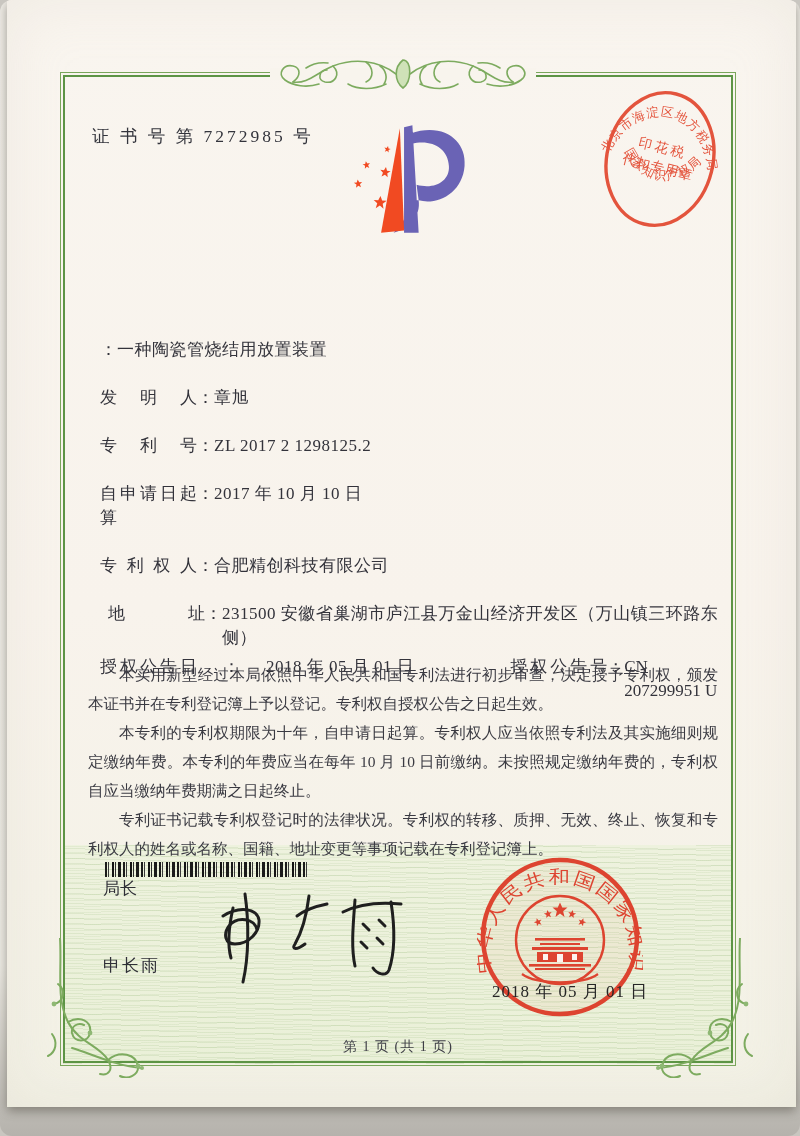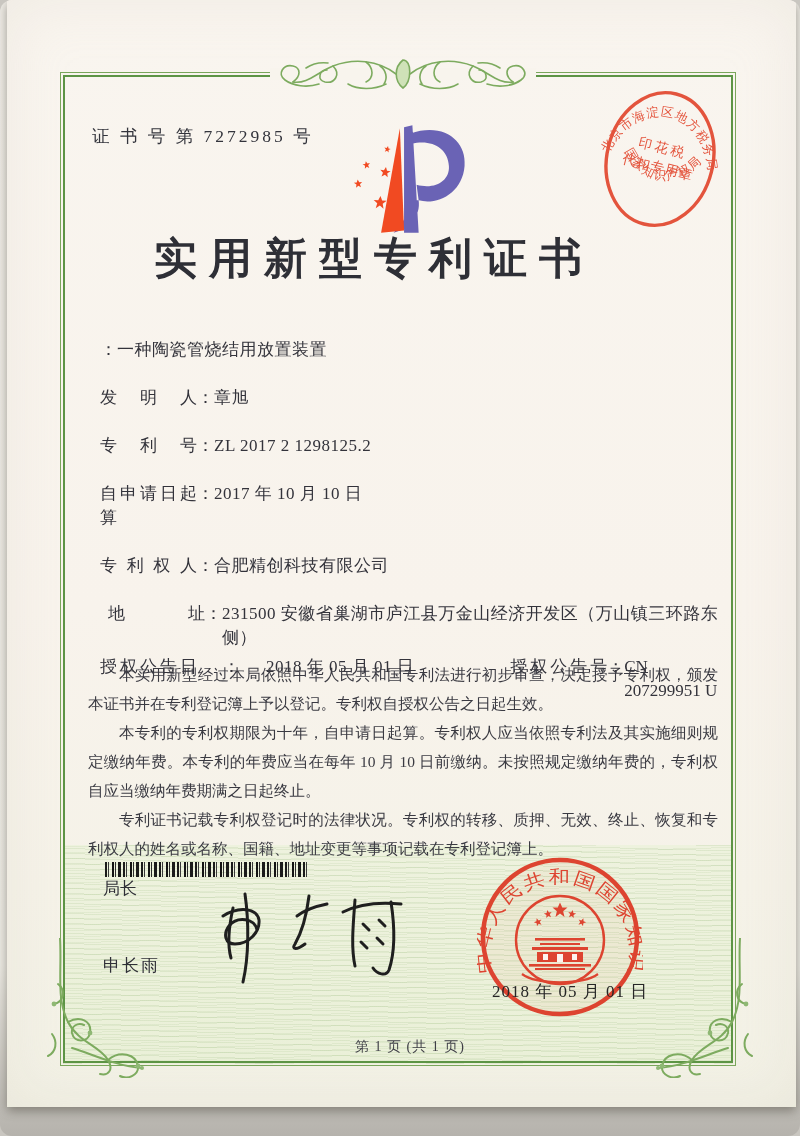--- a/index.html
+++ b/index.html
@@ -39,21 +39,21 @@
      background:
       repeating-linear-gradient(90deg,#1b1b1b 0 2px,rgba(0,0,0,0) 2px 3px,#3a3a3a 3px 4px,
         rgba(0,0,0,0) 4px 7px,#141414 7px 9px,rgba(0,0,0,0) 9px 10px,#2b2b2b 10px 11px,
         rgba(0,0,0,0) 11px 13px,#1b1b1b 13px 16px,rgba(0,0,0,0) 16px 18px);}
   .officer-title{position:absolute;left:103px;top:877px;font-size:17px;color:#2f2f37;text-align:right;}
   .officer-name{position:absolute;left:103px;top:954px;font-size:17px;letter-spacing:2px;color:#2f2f37;}
   .sig{position:absolute;left:205px;top:886px;}
   .sealwrap{position:absolute;left:477px;top:854px;}
   .sealdate{position:absolute;left:492px;top:980px;font-size:17px;letter-spacing:1px;color:#262626;}
   .footer{position:absolute;left:60px;width:676px;top:1038px;text-align:center;font-size:14px;
-          color:#3e3e46;letter-spacing:1px;padding-left:12px;}
+          color:#3e3e46;letter-spacing:1px;}
   .ornament-top{position:absolute;left:270px;top:54px;}
   .corner-bl{position:absolute;left:28px;top:938px;}
   .corner-br{position:absolute;left:622px;top:938px;transform:scaleX(-1);}
   .logo{position:absolute;left:328px;top:120px;}
   .taxstamp{position:absolute;left:592px;top:78px;opacity:.92;}
   svg text{font-family:"Liberation Serif","DejaVu Serif",serif;}
 </style>
 </head>
 <body>
 
@@ -139,21 +139,20 @@
         <textPath href="#taxTop" startOffset="16">北京市海淀区地方税务局</textPath>
       </text>
       <text font-size="12.5" letter-spacing="1">
         <textPath href="#taxBottom" startOffset="18">国家知识产权局</textPath>
       </text>
       <text x="68" y="74" text-anchor="middle" font-size="13.5" letter-spacing="3">印花税</text>
       <text x="68" y="94" text-anchor="middle" font-size="13.5" letter-spacing="1">代扣专用章</text>
     </g>
   </svg>
 
-  <div class="title">实用新型专利证书</div>
 
   <div class="fields">
     <div class="frow">
         <span class="fcolon">：</span>
       <span class="fvalue">一种陶瓷管烧结用放置装置</span>
     </div>
     <div class="frow">
       <span class="flabel">发明人</span>
         <span class="fcolon">：</span>
       <span class="fvalue">章旭</span>

